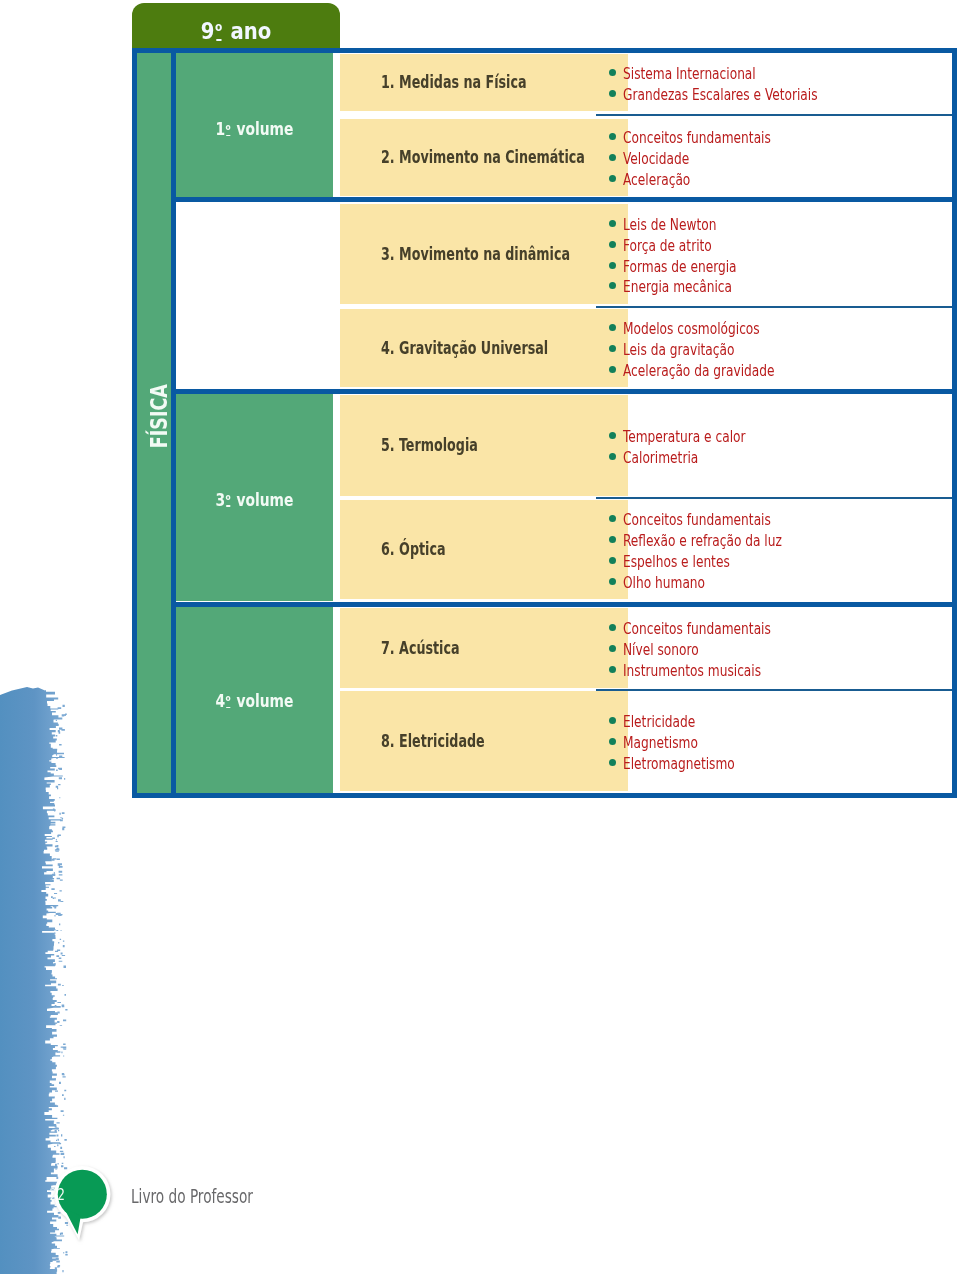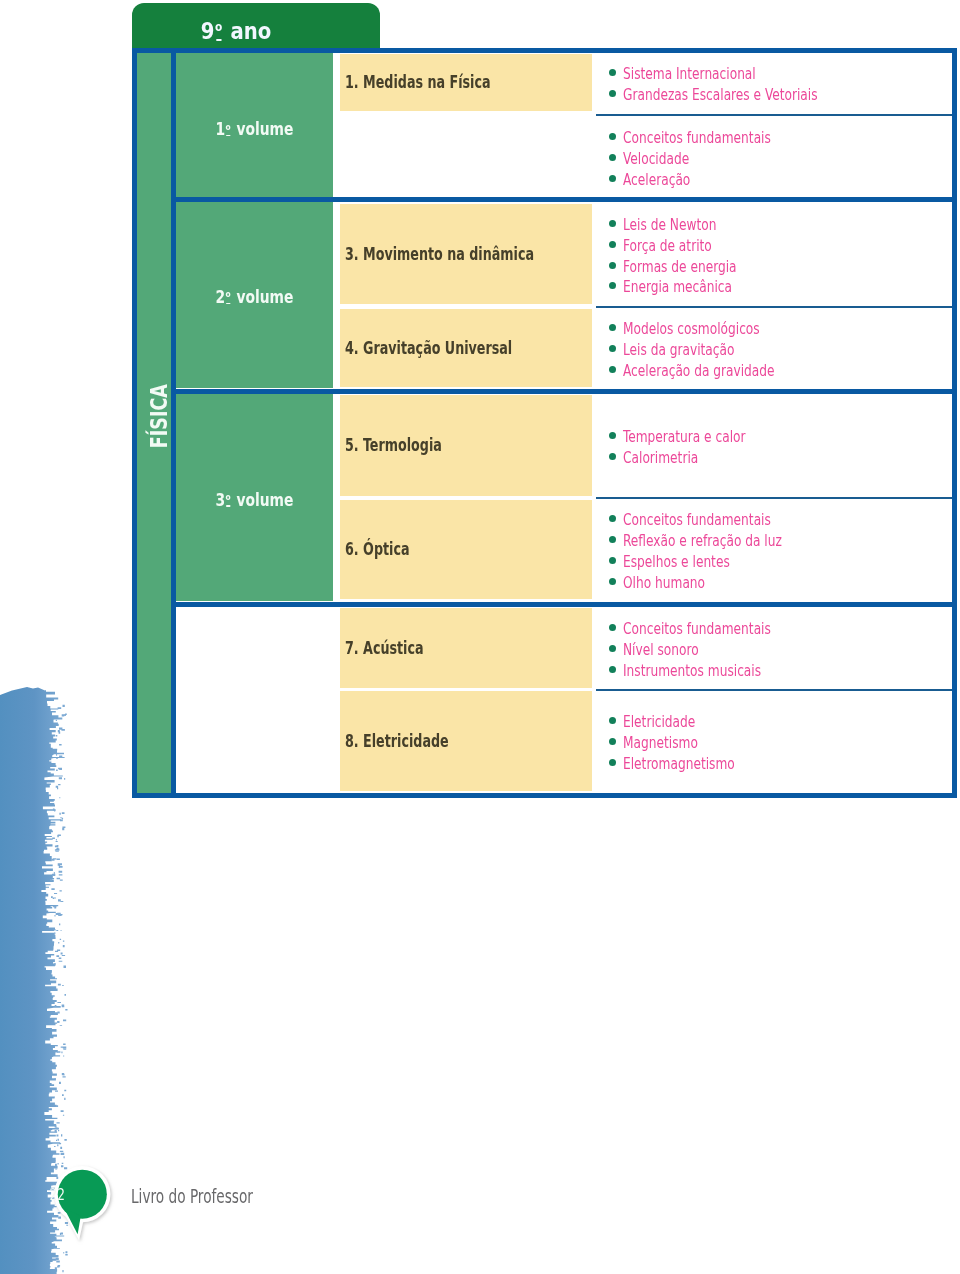--- a/index.html
+++ b/index.html
@@ -6,21 +6,21 @@
   body{width:960px;height:1274px;background:#ffffff;position:relative;overflow:hidden;
        -webkit-font-smoothing:antialiased;text-rendering:optimizeLegibility;
        font-family:"DejaVu Sans Condensed","DejaVu Sans",sans-serif;
        -webkit-font-smoothing:antialiased;}
   .page{position:absolute;left:0;top:0;width:960px;height:1274px;}
 
   
   #brush{position:absolute;left:0;top:0;width:130px;height:1274px;}
 
   
-  .tab{position:absolute;left:132px;top:3px;width:248px;height:53px;background:#15803d;
+  .tab{position:absolute;left:132px;top:3px;width:208px;height:53px;background:#4d7c0f;
        border-radius:12px 12px 0 0;}
   .tab-label{position:absolute;left:0;top:0;width:208px;height:55px;color:#f2f7ff;
        font-size:23px;font-weight:bold;display:flex;align-items:center;justify-content:center;}
   .tab-label i{font-style:normal;display:inline-block;transform:scaleX(.95);transform-origin:center;}
 
   
   .frame{position:absolute;left:132px;top:48px;width:825px;height:750px;background:#ffffff;
          box-sizing:border-box;border:5px solid #0959a2;}
   .inner{position:absolute;left:137px;top:53px;width:815px;height:740px;}
 
@@ -37,28 +37,28 @@
   .vol{position:absolute;left:39px;width:776px;}
   .vol-green{position:absolute;left:0;top:0;width:157px;height:100%;background:#53a878;
        display:flex;align-items:center;justify-content:center;}
   .vol-label{color:#f2faf4;font-size:17.6px;font-weight:bold;white-space:nowrap;
        display:inline-block;transform:scaleX(.875);position:relative;top:0.6px;}
   .vol-sep{position:absolute;left:39px;width:776px;height:5px;background:#0959a2;}
 
   
   .chap{position:absolute;left:157px;width:619px;}
   .chap-title{position:absolute;left:6.5px;top:0;width:252px;height:100%;background:#fae5a7;
-       display:flex;align-items:center;}
+       display:flex;align-items:center;padding-left:36px;}
   .chap-title span{color:#46402a;font-size:17.3px;font-weight:bold;white-space:nowrap;
        display:inline-block;transform:scaleX(.817);transform-origin:left center;
        margin-left:5.4px;position:relative;top:-0.4px;}
   .chap-topics{position:absolute;left:263px;top:0.3px;width:356px;height:100%;
        display:flex;flex-direction:column;justify-content:center;}
   .topic{position:relative;height:20.9px;line-height:20.9px;padding-left:27.2px;
-       color:#ec4899;font-size:16.4px;white-space:nowrap;}
+       color:#b91c1c;font-size:16.4px;white-space:nowrap;}
   .topic span{display:inline-block;transform:scaleX(.827);transform-origin:left center;
        position:relative;top:2px;}
   .topic .bul{position:absolute;left:12.6px;top:50%;margin-top:-3.5px;width:7px;height:7px;
        border-radius:50%;background:#12805a;}
   .chap-sep{position:absolute;left:420px;width:356px;height:2px;background:#195c91;}
 
   
   .ord{display:inline-block;position:relative;font-size:.54em;
        line-height:1;margin:0 .12em 0 .04em;vertical-align:baseline;top:-.58em;}
   .ord u{position:absolute;left:12%;right:12%;bottom:-.56em;height:.16em;
@@ -113,32 +113,32 @@
           <div class="chap" style="top: 1.1px; height: 57.1px;">
             <div class="chap-title">
               <span>1. Medidas na Física</span>
             </div>
             <div class="chap-topics">
               <div class="topic"><i class="bul"></i><span>Sistema Internacional</span></div>
               <div class="topic"><i class="bul"></i><span>Grandezas Escalares e Vetoriais</span></div>
             </div>
           </div>
           <div class="chap" style="top: 66.2px; height: 76.4px;">
+            <div class="chap-title">
+              <span>2. Movimento na Cinemática</span>
+            </div>
             <div class="chap-topics">
               <div class="topic"><i class="bul"></i><span>Conceitos fundamentais</span></div>
               <div class="topic"><i class="bul"></i><span>Velocidade</span></div>
               <div class="topic"><i class="bul"></i><span>Aceleração</span></div>
             </div>
           </div>
           <div class="chap-sep" style="top: 60.9px;"></div>
         </div>
         <div class="vol" style="top: 149.3px; height: 186.2px;">
-          <div class="vol-green">
-            <div class="vol-label" style="top: 1.4px;">2<span class="ord">o<u></u></span> volume</div>
-          </div>
           <div class="chap" style="top: 1.9px; height: 100.2px;">
             <div class="chap-title">
               <span>3. Movimento na dinâmica</span>
             </div>
             <div class="chap-topics">
               <div class="topic"><i class="bul"></i><span>Leis de Newton</span></div>
               <div class="topic"><i class="bul"></i><span>Força de atrito</span></div>
               <div class="topic"><i class="bul"></i><span>Formas de energia</span></div>
               <div class="topic"><i class="bul"></i><span>Energia mecânica</span></div>
             </div>
@@ -175,20 +175,23 @@
             <div class="chap-topics">
               <div class="topic"><i class="bul"></i><span>Conceitos fundamentais</span></div>
               <div class="topic"><i class="bul"></i><span>Reflexão e refração da luz</span></div>
               <div class="topic"><i class="bul"></i><span>Espelhos e lentes</span></div>
               <div class="topic"><i class="bul"></i><span>Olho humano</span></div>
             </div>
           </div>
           <div class="chap-sep" style="top: 103.6px;"></div>
         </div>
         <div class="vol" style="top: 554.1px; height: 186.2px;">
+          <div class="vol-green">
+            <div class="vol-label" style="top: 0.7px;">4<span class="ord">o<u></u></span> volume</div>
+          </div>
           <div class="chap" style="top: 1.2px; height: 79.4px;">
             <div class="chap-title">
               <span>7. Acústica</span>
             </div>
             <div class="chap-topics">
               <div class="topic"><i class="bul"></i><span>Conceitos fundamentais</span></div>
               <div class="topic"><i class="bul"></i><span>Nível sonoro</span></div>
               <div class="topic"><i class="bul"></i><span>Instrumentos musicais</span></div>
             </div>
           </div>

